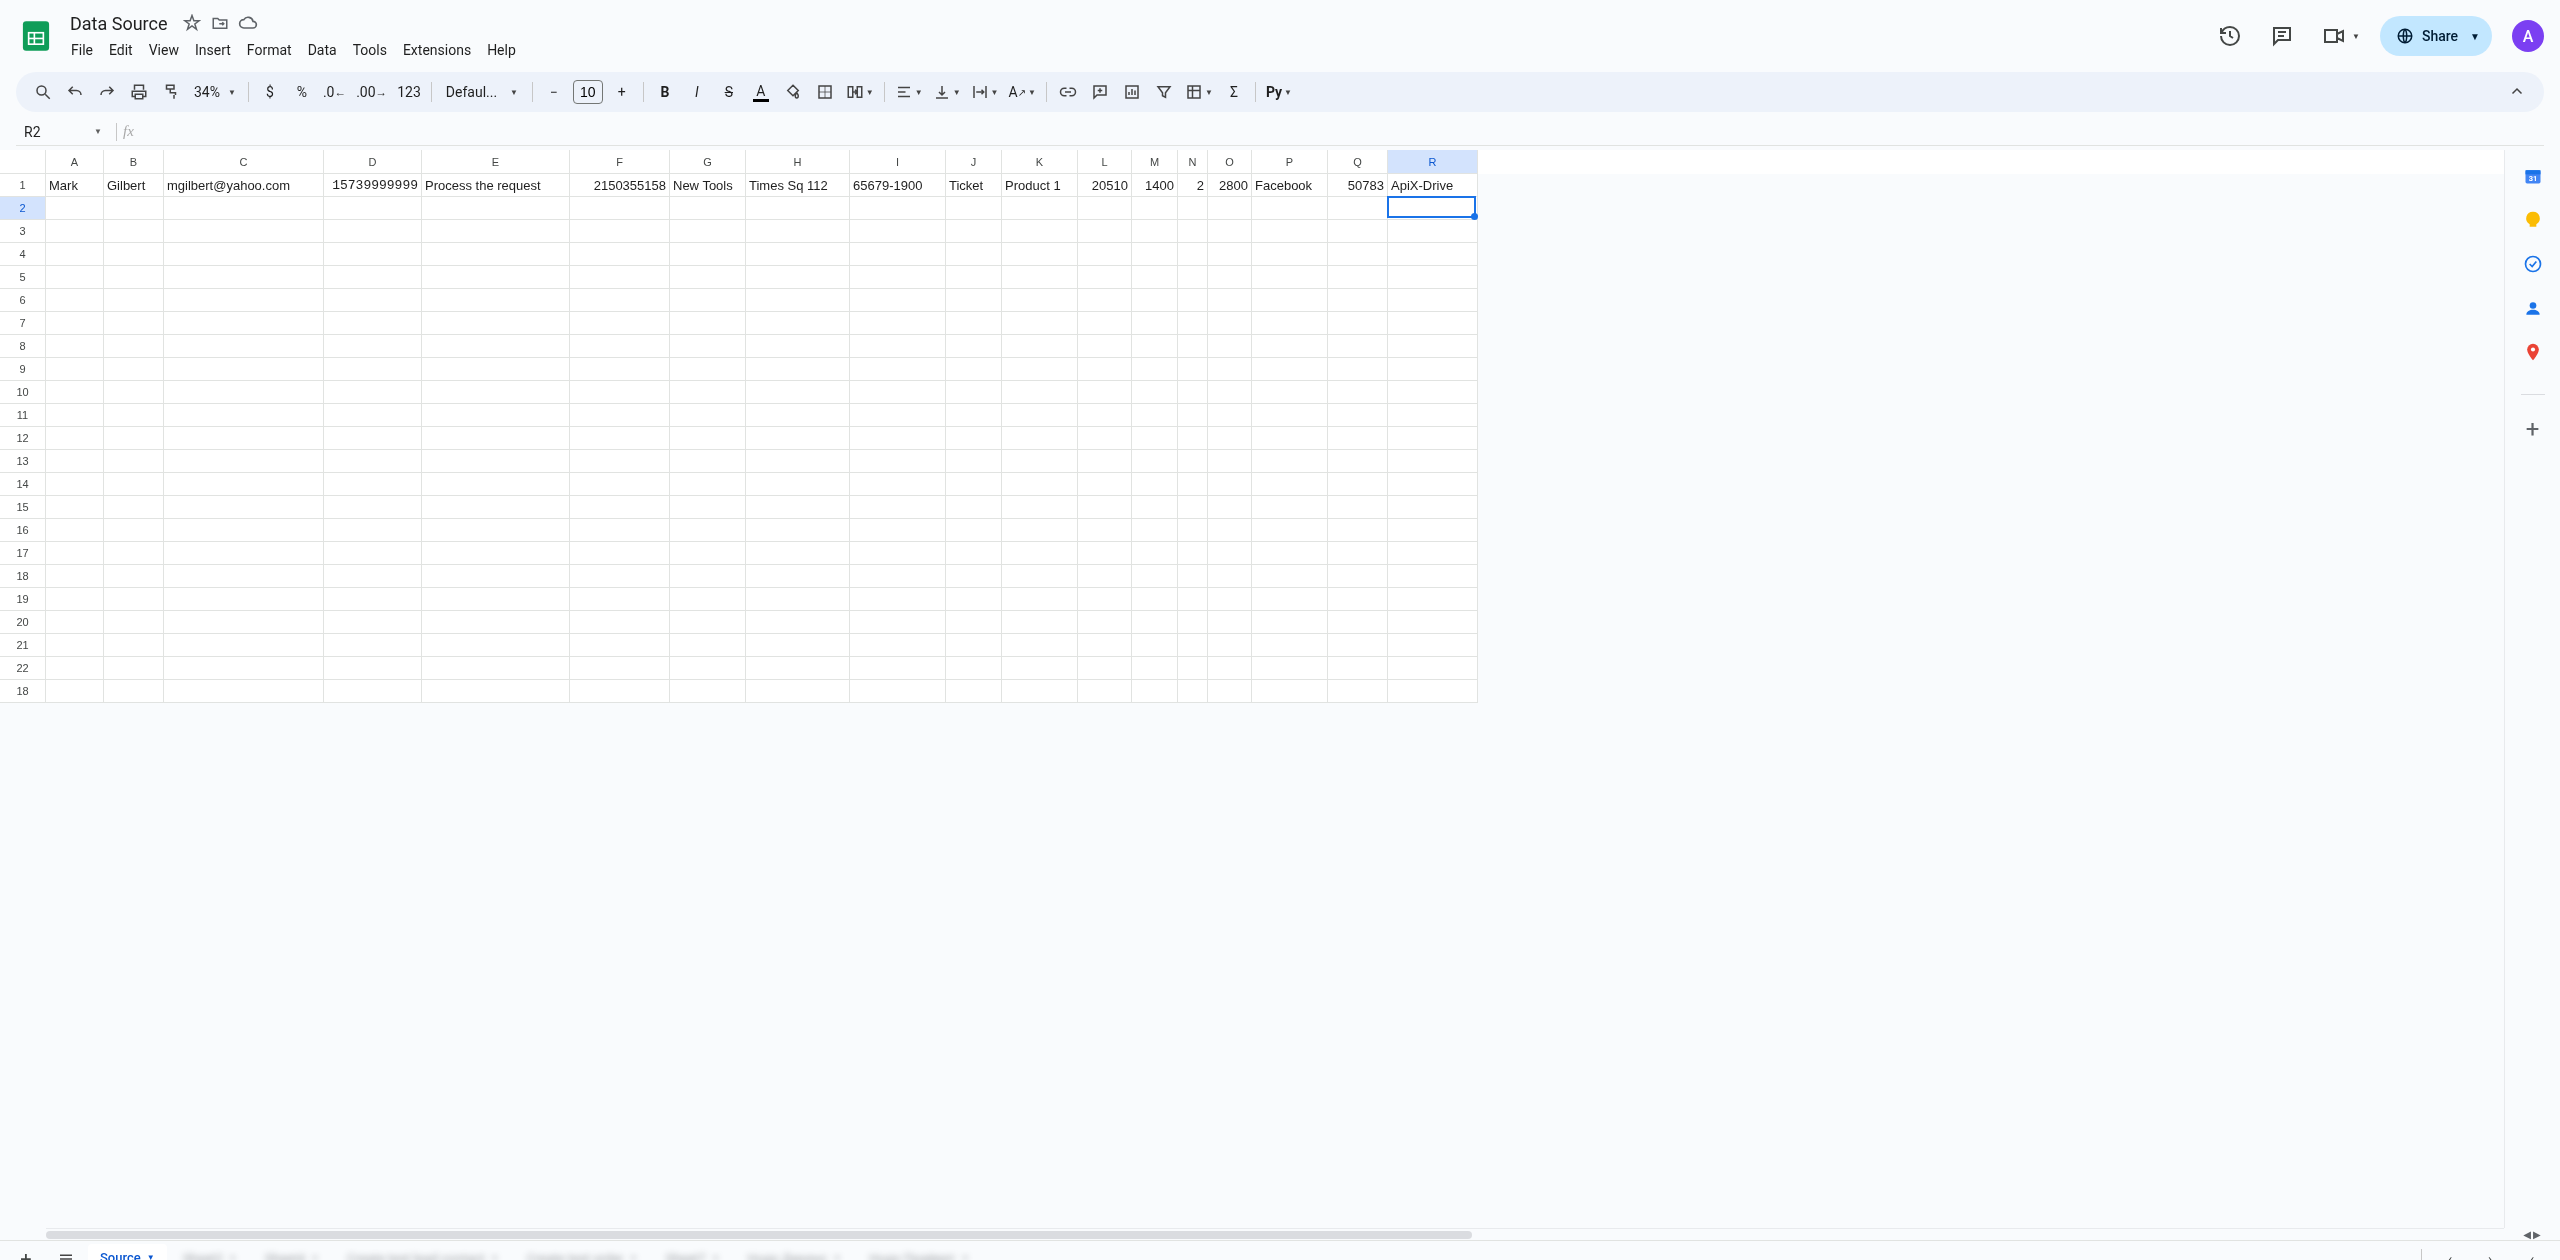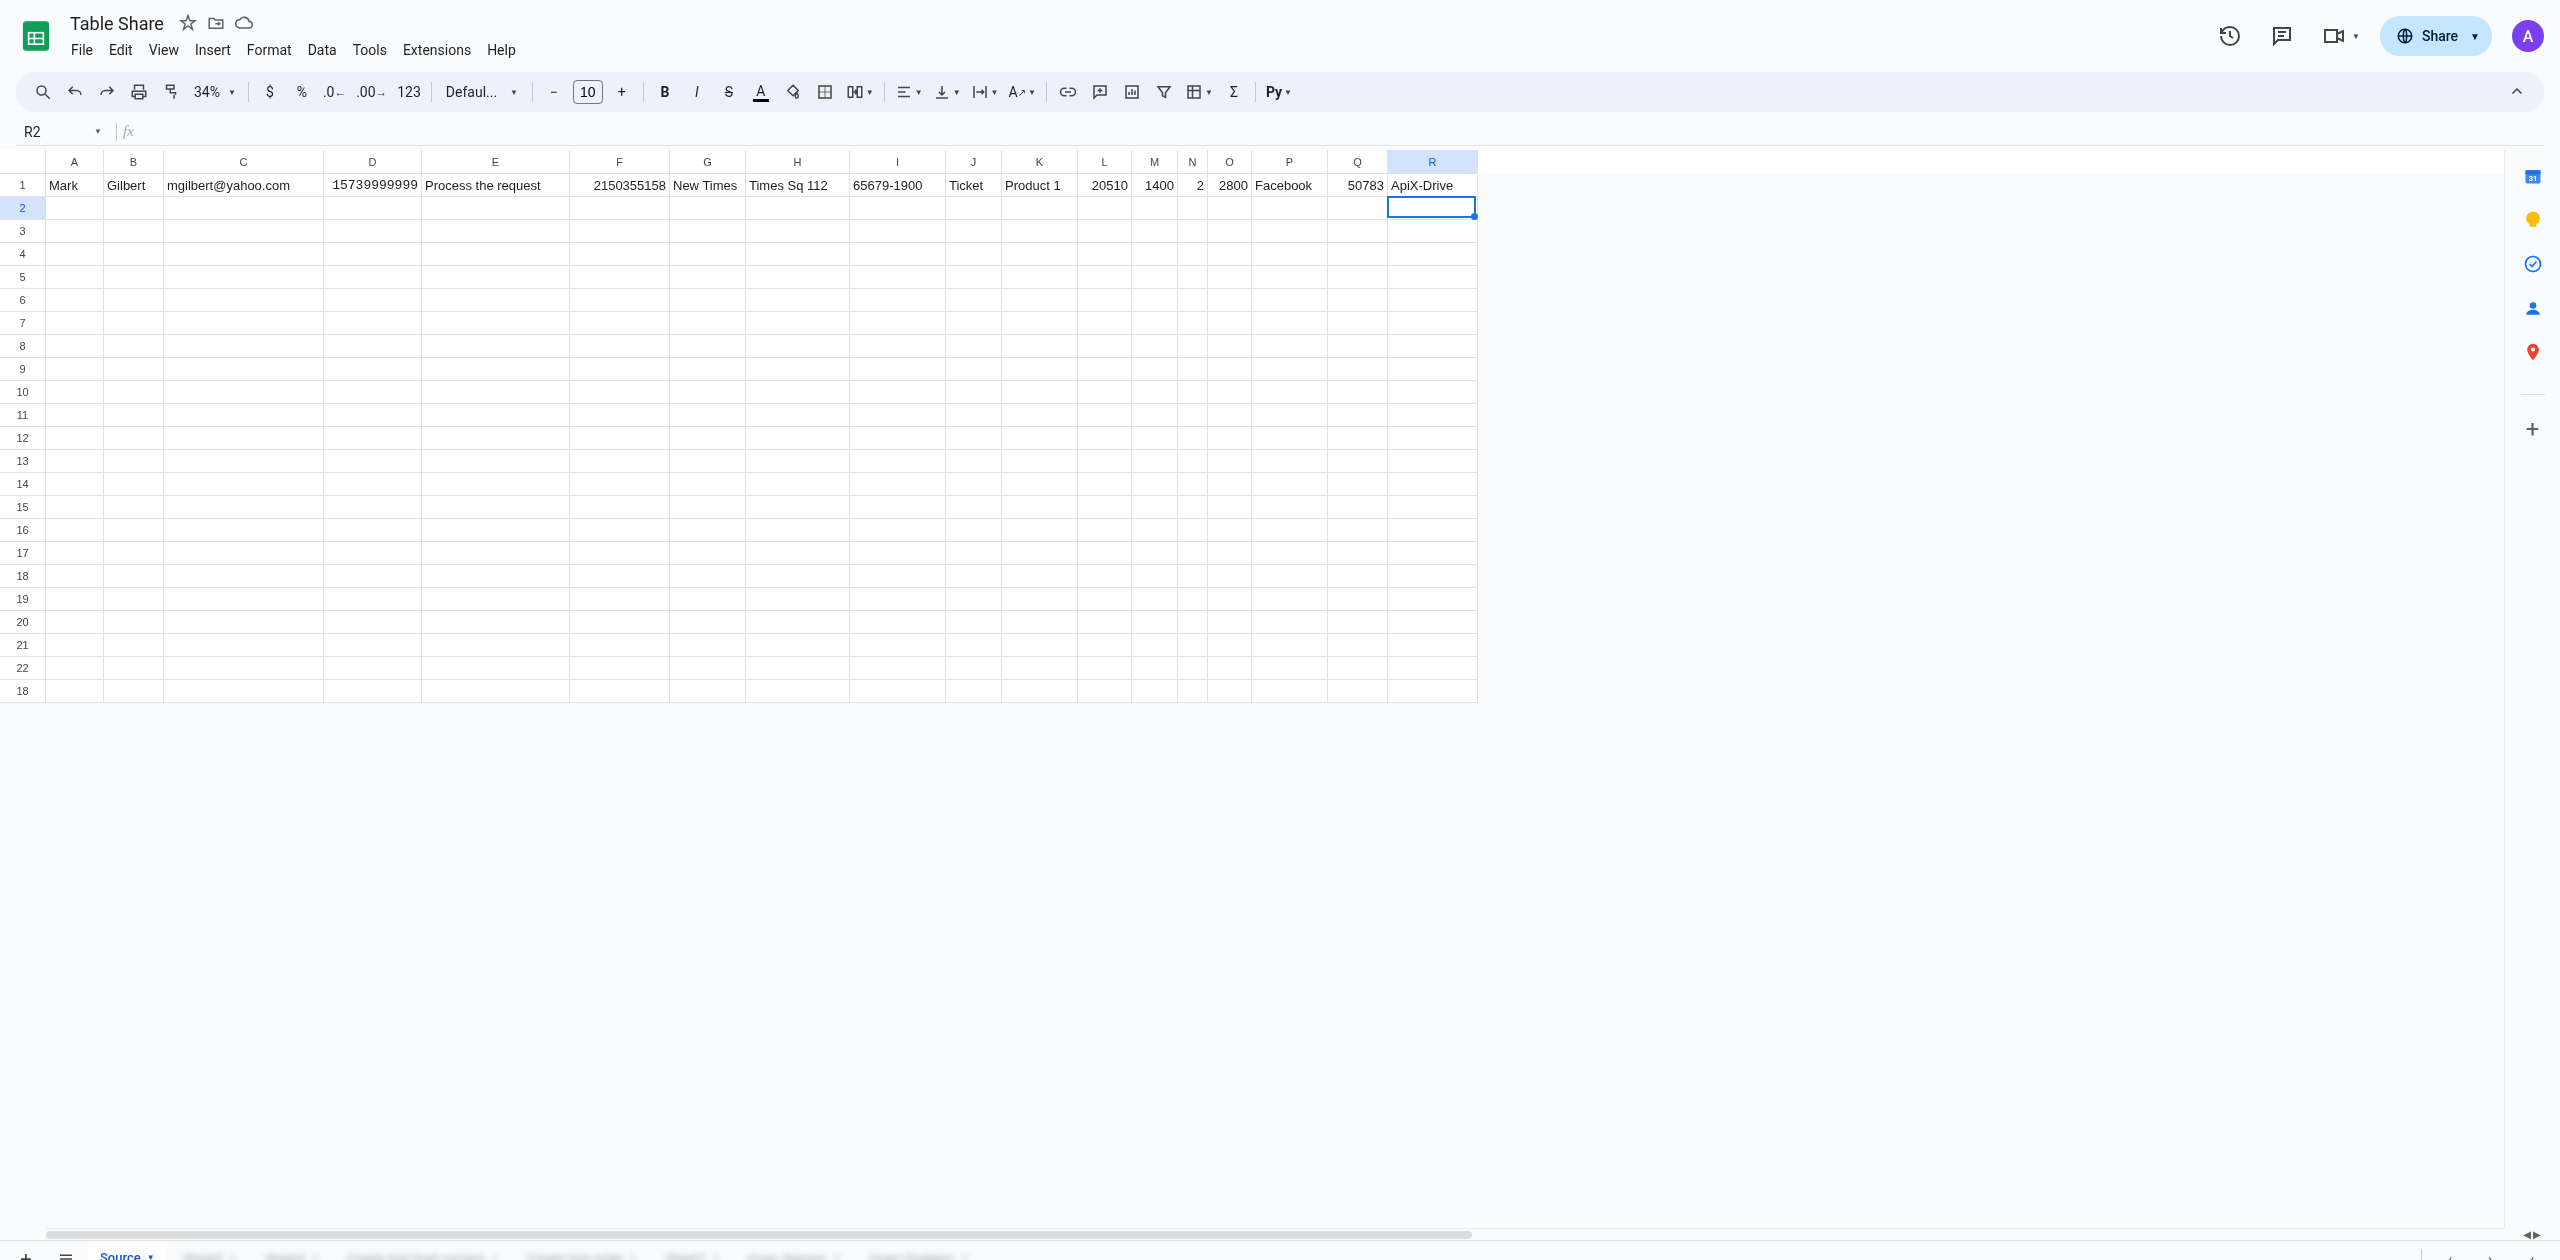--- a/index.html
+++ b/index.html
@@ -88,21 +88,21 @@
   <div class="logo">
     <svg viewBox="0 0 44 44">
         <rect x="6" y="4" width="32" height="36" rx="4" fill="#0f9d58"></rect>
         <rect x="13" y="18" width="18" height="14" fill="none" stroke="#fff" stroke-width="2"></rect>
         <line x1="13" y1="25" x2="31" y2="25" stroke="#fff" stroke-width="2"></line>
         <line x1="20" y1="18" x2="20" y2="32" stroke="#fff" stroke-width="2"></line>
       </svg>
   </div>
   <div class="title-area">
     <div class="title-row">
-      <span class="doc-title">Table Share</span>
+      <span class="doc-title">Data Source</span>
       <span class="title-icon">
           <svg width="18" height="18" viewBox="0 0 24 24">
             <path fill="none" stroke="#5f6368" stroke-width="2" d="M12 2l2.5 7h7l-5.7 4.3 2.2 7.2L12 16l-6 4.5 2.2-7.2L2.5 9h7z"></path>
           </svg>
         </span>
       <span class="title-icon">
           <svg width="18" height="18" viewBox="0 0 24 24">
             <path fill="none" stroke="#5f6368" stroke-width="2" d="M3 6h6l2 2h10v11H3z"></path>
             <path fill="none" stroke="#5f6368" stroke-width="2" d="M11 13h6m-2-2l2 2-2 2"></path>
           </svg>
@@ -371,21 +371,21 @@
             <div class="row-h">18</div>
           </div>
         <div class="cells" id="cells">
             <div class="cell-row">
               <div class="cell" style="width: 58px;">Mark</div>
               <div class="cell" style="width: 60px;">Gilbert</div>
               <div class="cell" style="width: 160px;">mgilbert@yahoo.com</div>
               <div class="cell num" style="width: 98px; font-family: Liberation Mono, monospace;">15739999999</div>
               <div class="cell" style="width: 148px;">Process the request</div>
               <div class="cell num" style="width: 100px;">2150355158</div>
-              <div class="cell" style="width: 76px;">New Times</div>
+              <div class="cell" style="width: 76px;">New Tools</div>
               <div class="cell" style="width: 104px;">Times Sq 112</div>
               <div class="cell" style="width: 96px;">65679-1900</div>
               <div class="cell" style="width: 56px;">Ticket</div>
               <div class="cell" style="width: 76px;">Product 1</div>
               <div class="cell num" style="width: 54px;">20510</div>
               <div class="cell num" style="width: 46px;">1400</div>
               <div class="cell num" style="width: 30px;">2</div>
               <div class="cell num" style="width: 44px;">2800</div>
               <div class="cell" style="width: 76px;">Facebook</div>
               <div class="cell num" style="width: 60px;">50783</div>

